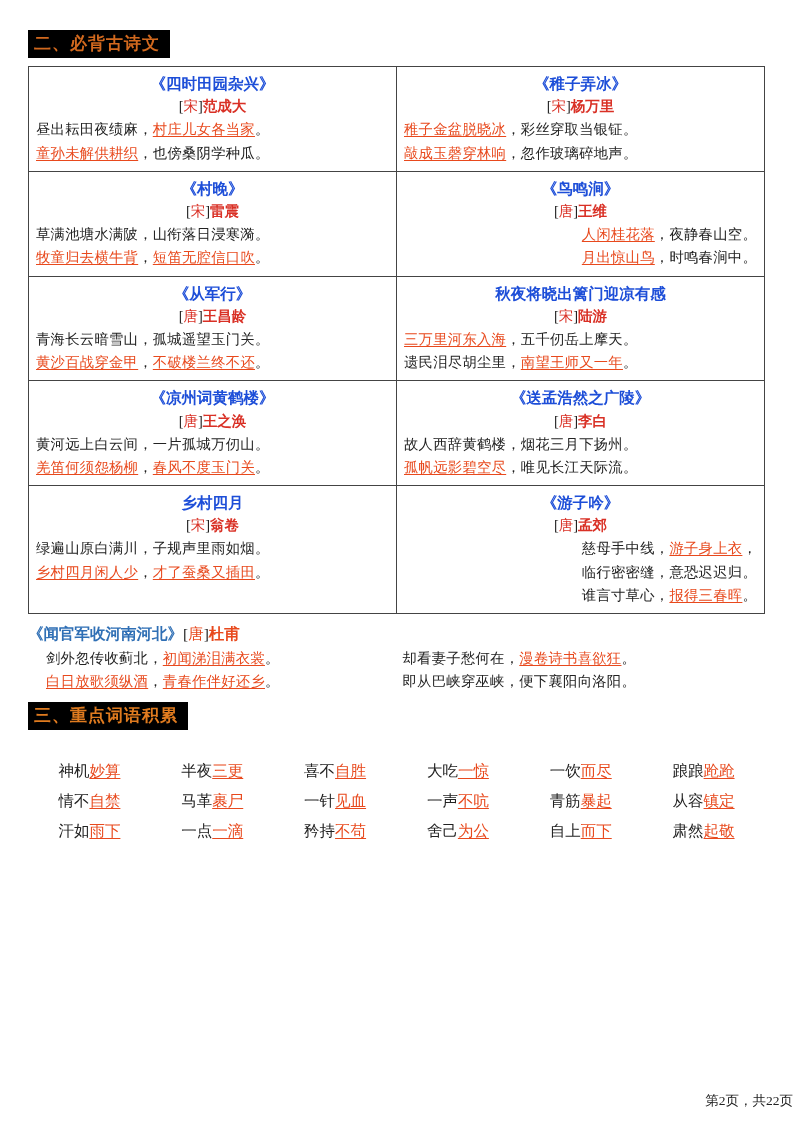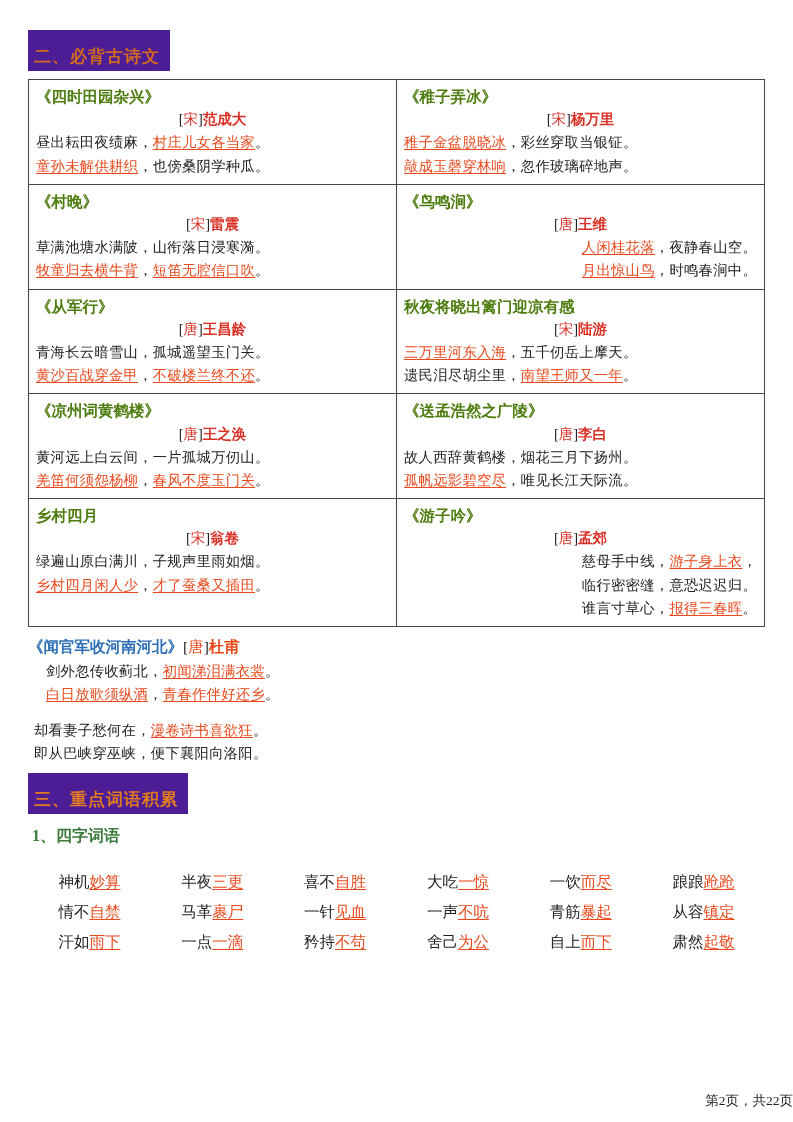--- a/index.html
+++ b/index.html
@@ -18,25 +18,25 @@
   .page {
     width: 793px;
     height: 1122px;
     box-sizing: border-box;
     padding: 30px 28px 10px 28px;
     position: relative;
   }
   
   .section-head {
     display: inline-block;
-    background: #4c1d95;
+    background: #000000;
     color: #d2691e;
     font-weight: bold;
     font-size: 17px;
-    padding: 15px 10px 3px 6px;
+    padding: 2px 10px 3px 6px;
     letter-spacing: 1px;
     margin-bottom: 6px;
   }
   .section-head.orange-txt { color: #e07b1f; }
 
   .sub-head {
     color: #3a7a3a;
     font-weight: bold;
     font-size: 16px;
     margin: 6px 0 4px 4px;
@@ -49,21 +49,22 @@
     table-layout: fixed;
     margin-top: 2px;
   }
   table.poems td {
     border: 1px solid #444444;
     vertical-align: top;
     padding: 5px 7px 6px 7px;
     width: 50%;
   }
   .ptitle {
-    color: #4d7c0f;
+    text-align: center;
+    color: #1d4ed8;
     font-weight: bold;
     font-size: 15.5px;
     line-height: 1.5;
   }
   .pauthor {
     text-align: center;
     font-size: 14.5px;
     line-height: 1.6;
     color: #222;
   }
@@ -94,22 +95,21 @@
   .wide-poem {
     width: 737px;
     margin-top: 7px;
   }
   .wide-poem .wp-head {
     font-size: 15.5px;
     line-height: 1.7;
   }
   .wide-poem .wp-body {
     display: flex;
-    gap: 12px;
-    flex-direction: column;
+    gap: 0px;
   }
   .wide-poem .wp-col {
     width: 50%;
     box-sizing: border-box;
   }
   .wide-poem .wp-col .pline { padding-left: 18px; }
   .wide-poem .wp-col.right .pline { padding-left: 6px; }
 
   
   table.vocab {
@@ -235,21 +235,20 @@
         </div>
       <div class="wp-col right" id="wp-right">
           <div class="pline"><span>却看妻子愁何在，</span><span class="red">漫卷诗书喜欲狂</span><span>。</span></div>
           <div class="pline"><span>即从巴峡穿巫峡，便下襄阳向洛阳。</span></div>
         </div>
     </div>
   </div>
 
   <div class="section-head orange-txt" style="margin-top:8px">三、重点词语积累</div>
 
-  <div class="sub-head">1、四字词语</div>
 
   <table class="vocab">
     <tbody id="vocab-body">
         <tr>
           <td><span>神机</span><span class="red">妙算</span></td>
           <td><span>半夜</span><span class="red">三更</span></td>
           <td><span>喜不</span><span class="red">自胜</span></td>
           <td><span>大吃</span><span class="red">一惊</span></td>
           <td><span>一饮</span><span class="red">而尽</span></td>
           <td><span>踉踉</span><span class="red">跄跄</span></td>

